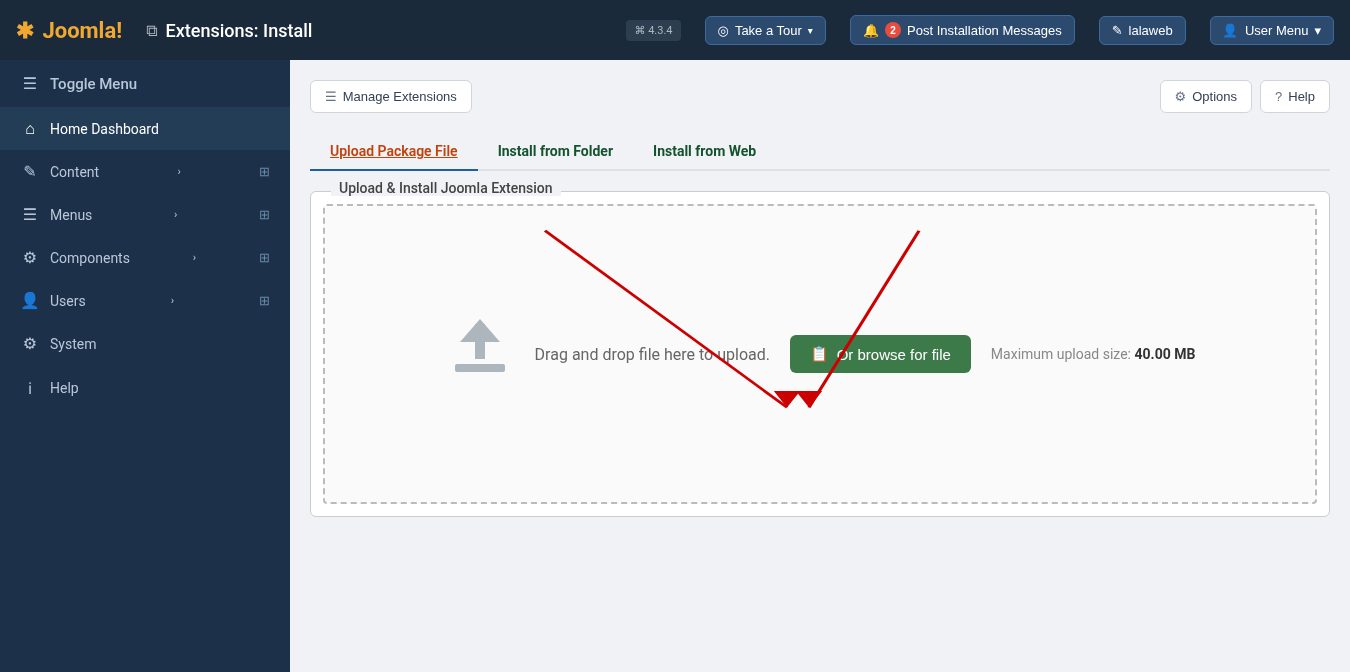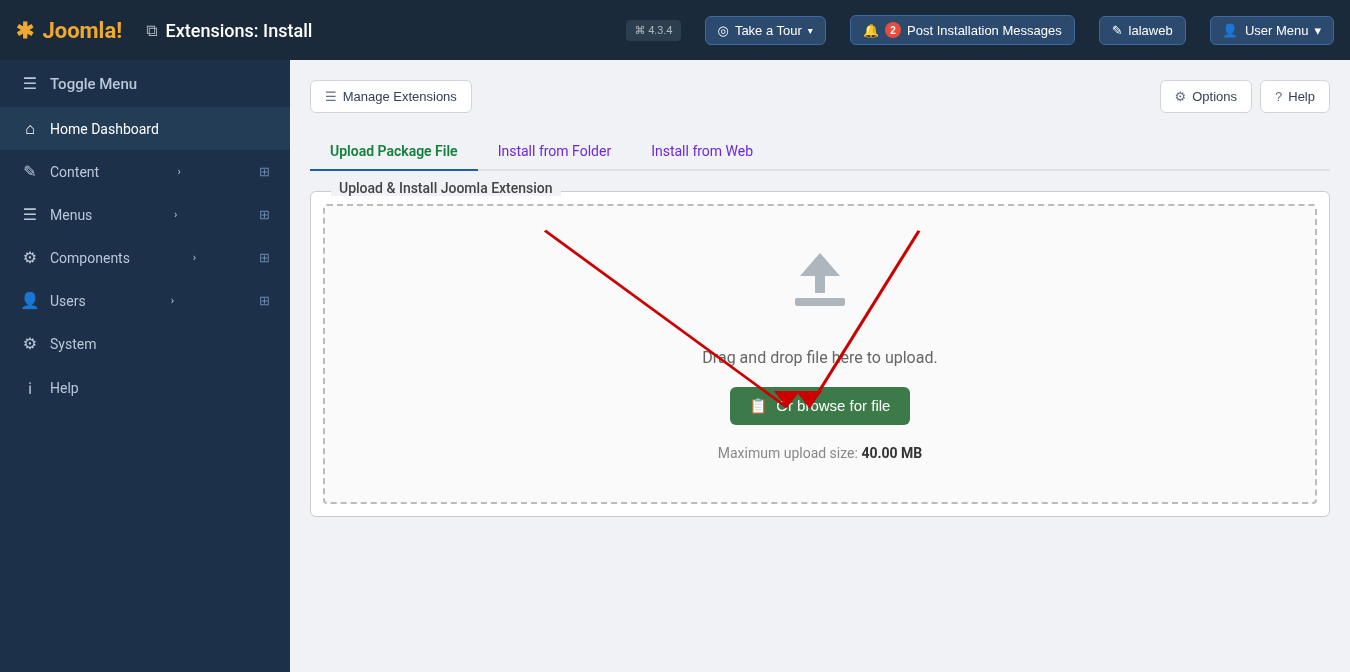--- a/index.html
+++ b/index.html
@@ -156,30 +156,32 @@
     
     .tabs {
       display: flex;
       border-bottom: 2px solid #dee2e6;
       margin-bottom: 20px;
       gap: 0;
     }
     .tab {
       padding: 10px 20px;
       font-size: 14px;
-      color: #6d28d9;
+      color: #14532d;
       cursor: pointer;
       border-bottom: 2px solid transparent;
       margin-bottom: -2px;
       white-space: nowrap;
+      font-weight: bold;
     }
     .tab.active {
-      color: #15803d;
+      color: #c2410c;
       border-bottom: 2px solid #1a5fa8;
       font-weight: 600;
+      text-decoration: underline;
     }
 
     
     .upload-panel {
       border: 1px solid #ccc;
       border-radius: 6px;
       background: #fff;
       padding: 12px;
       position: relative;
     }
@@ -191,21 +193,21 @@
       padding: 0 8px;
       font-size: 14px;
       color: #444;
       font-weight: 500;
     }
     .upload-dropzone {
       border: 2px dashed #bbb;
       border-radius: 4px;
       min-height: 300px;
       display: flex;
-      flex-direction: column;
+      flex-direction: row;
       align-items: center;
       justify-content: center;
       gap: 20px;
       position: relative;
       background: #fafafa;
       padding: 40px;
     }
     .upload-icon {
       color: #adb5bd;
       font-size: 60px;

